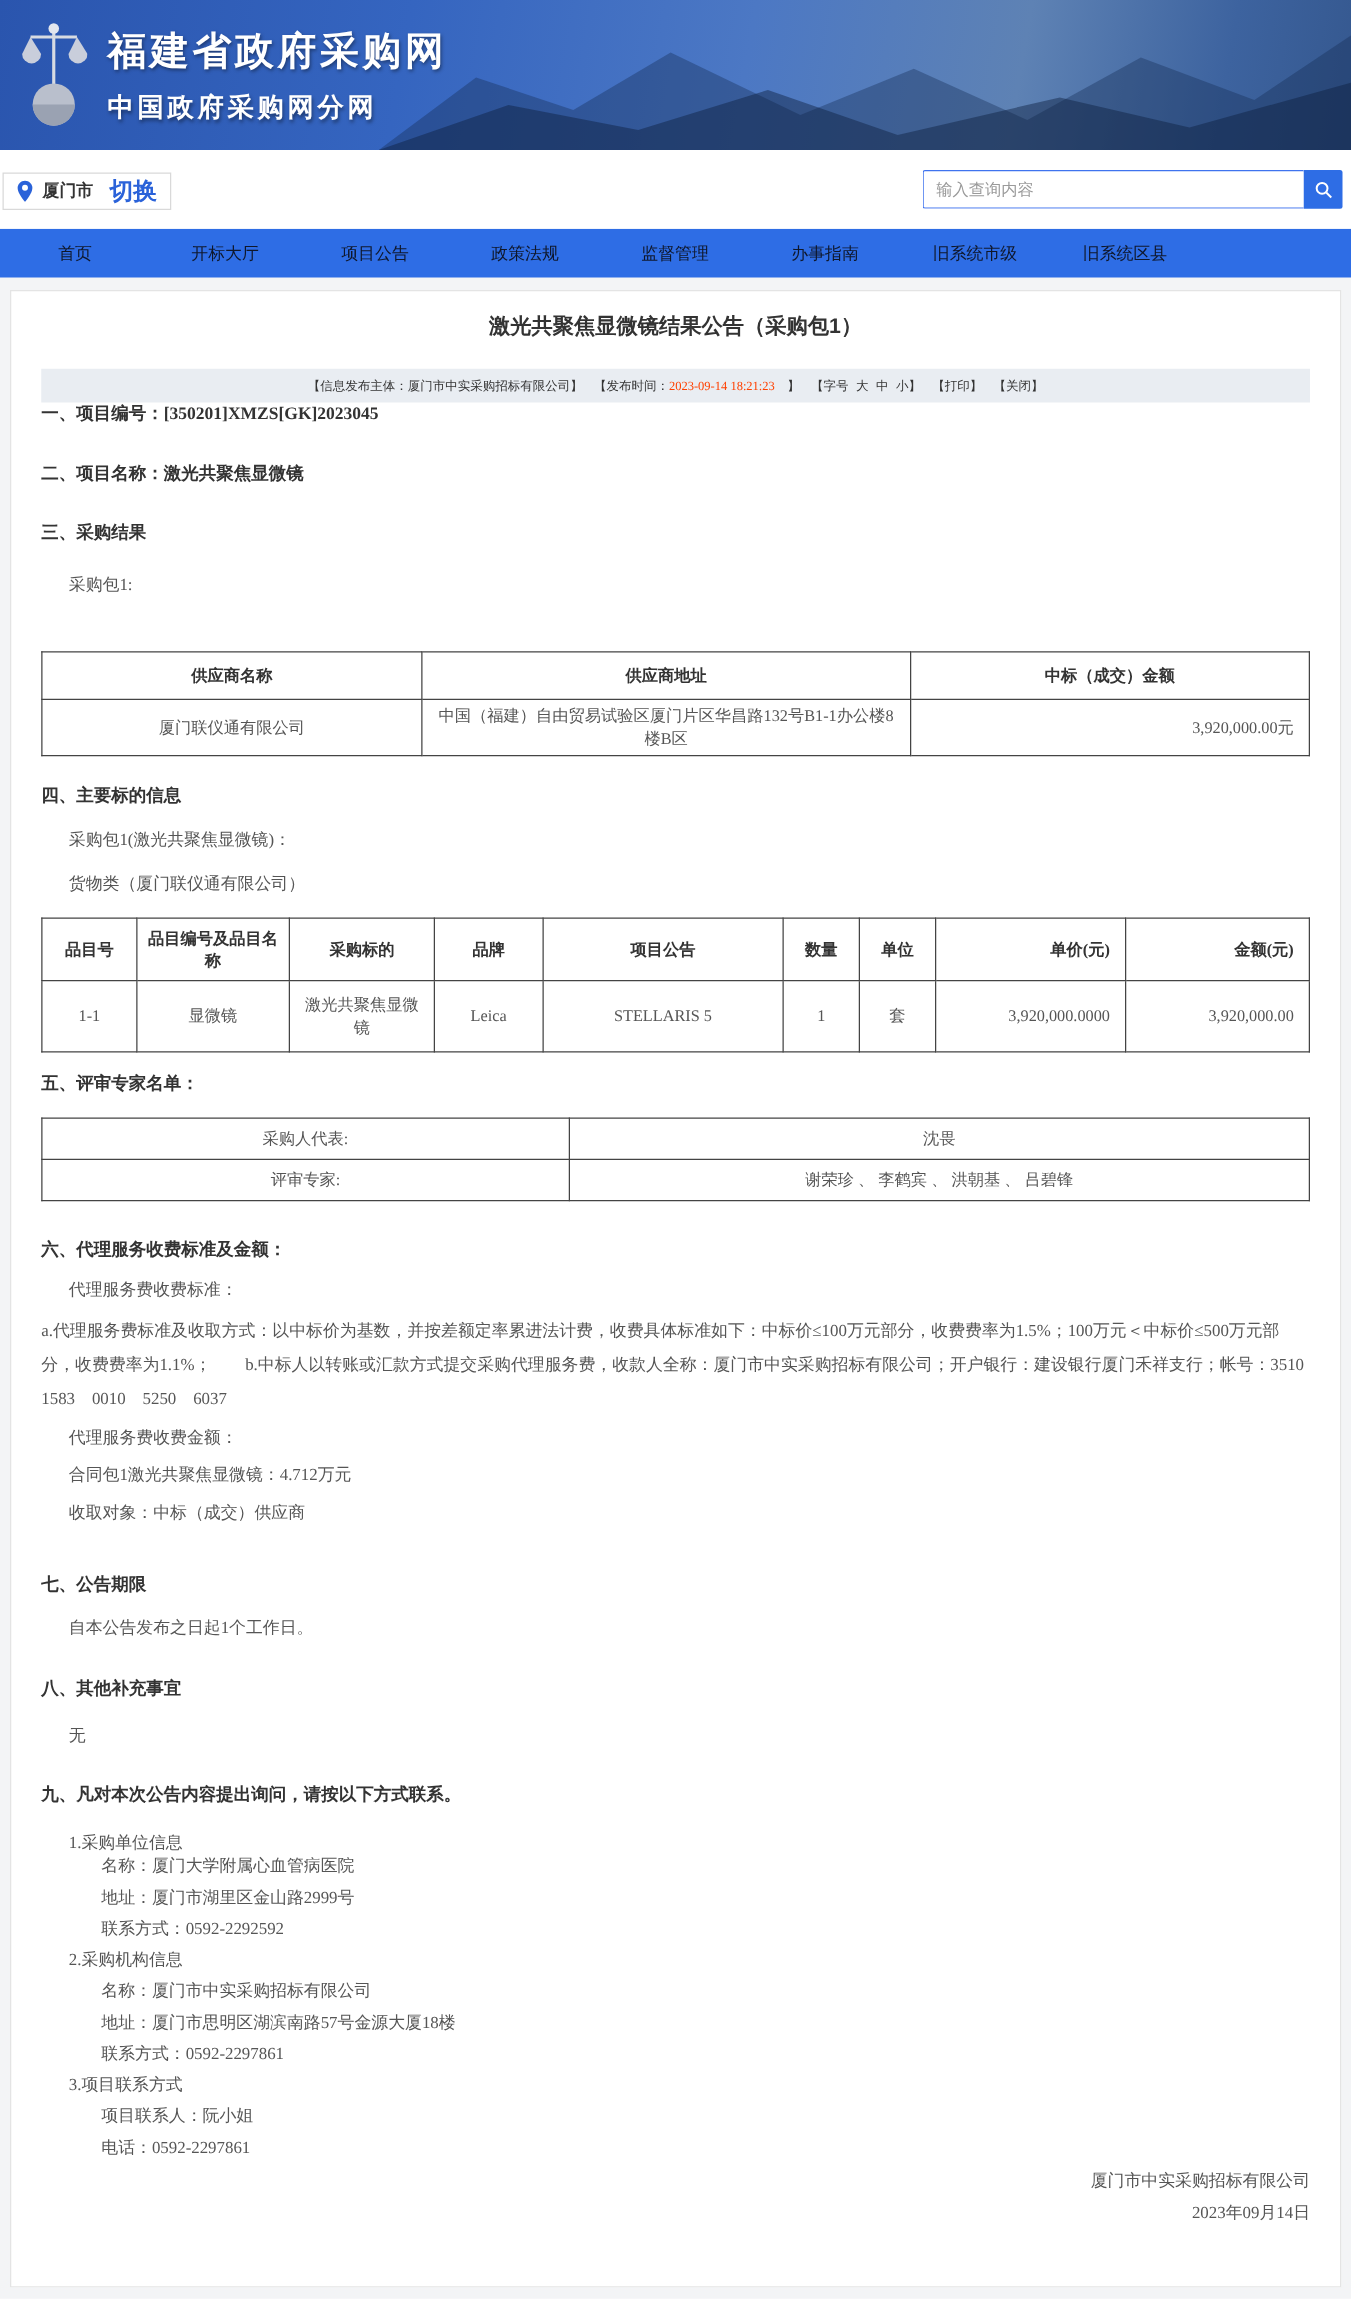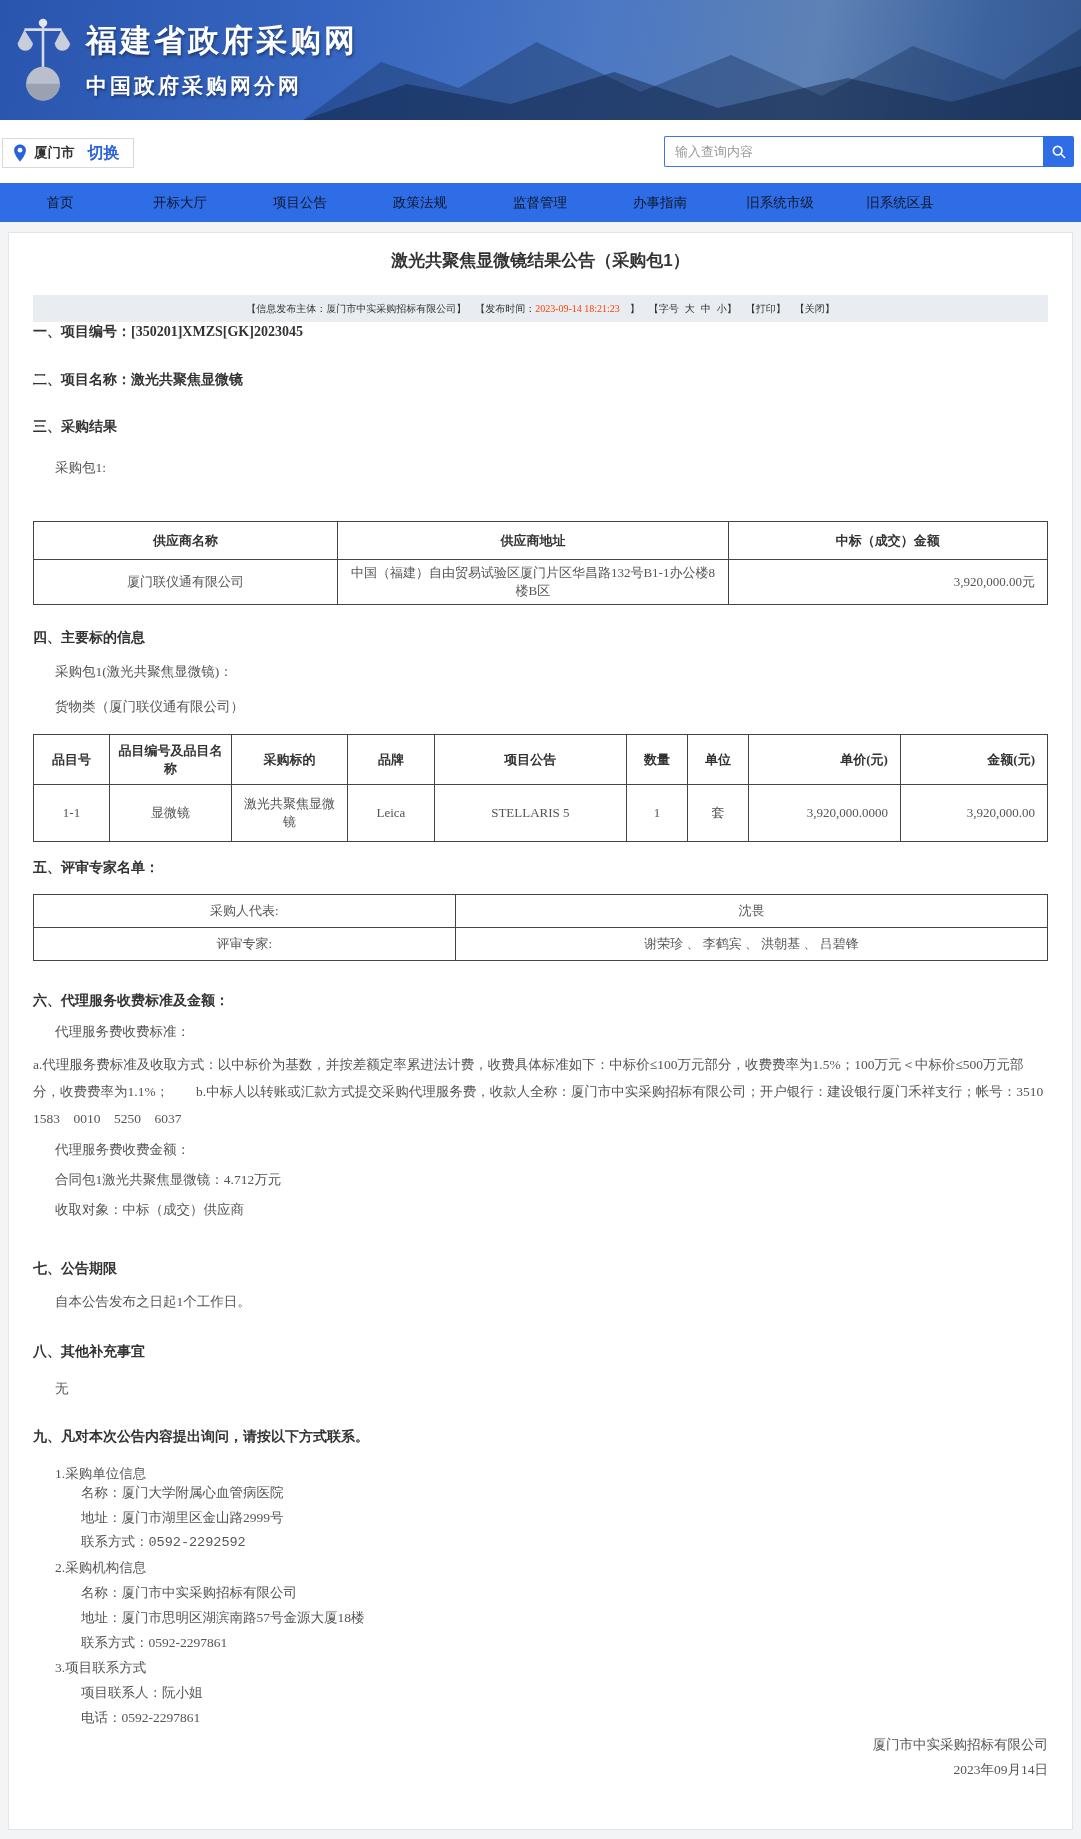--- a/index.html
+++ b/index.html
@@ -27,24 +27,24 @@
     text-shadow:1px 2px 3px rgba(0,0,0,.4);
   }
   
   .toolbar { height:63px; background:#fff; position:relative; }
   .location-box {
     position:absolute; left:2px; top:18px; height:30px; min-width:132px;
     border:1px solid #d9d9d9; display:flex; align-items:center; padding:0 10px; gap:7px;
     background:#fff; cursor:pointer;
   }
   .city-label { font-size:13.5px; font-weight:bold; color:#333; }
-  .switch-link { font-size:16px; font-weight:bold; color:#2a62d9; text-decoration:none; margin-left:6px; }
+  .switch-link { font-size:19px; font-weight:bold; color:#2a62d9; text-decoration:none; margin-left:6px; }
   .search-area { position:absolute; right:7px; top:16px; display:flex; }
   .search-input {
-    width:379px; height:31px; border:1px solid #3f73ee; border-right:none; outline:none;
+    width:305px; height:31px; border:1px solid #3f73ee; border-right:none; outline:none;
     font-size:13px; padding:0 10px; color:#333; border-radius:2px 0 0 2px;
   }
   .search-input::placeholder { color:#9a9a9a; }
   .search-btn {
     width:31px; height:31px; background:#2e6de5; border:none; cursor:pointer;
     display:flex; align-items:center; justify-content:center; border-radius:0 2px 2px 0;
   }
   
   .nav { height:39px; background:#2e6de5; display:flex; align-items:stretch; }
   .nav-item {
@@ -261,21 +261,21 @@
 
   <div class="sec-heading" style="margin-top:31px;">八、其他补充事宜</div>
   <div class="body-text indent1" style="margin-top:18px;">无</div>
 
   <div class="sec-heading" style="margin-top:29px;">九、凡对本次公告内容提出询问，请按以下方式联系。</div>
 
   <div>
     <div class="body-text indent1" style="margin-top:18px;">1.采购单位信息</div>
     <div class="body-text indent2" style="margin-top:0;">名称：厦门大学附属心血管病医院</div>
     <div class="body-text indent2" style="margin-top:6px;">地址：厦门市湖里区金山路2999号</div>
-    <div class="body-text indent2" style="margin-top:6px;font-family:Liberation Mono, monospace;">联系方式：0592-2292592</div>
+    <div class="body-text indent2" style="margin-top:6px;">联系方式：0592-2292592</div>
   </div>
   <div>
     <div class="body-text indent1" style="margin-top:6px;">2.采购机构信息</div>
     <div class="body-text indent2" style="margin-top:6px;">名称：厦门市中实采购招标有限公司</div>
     <div class="body-text indent2" style="margin-top:6px;">地址：厦门市思明区湖滨南路57号金源大厦18楼</div>
     <div class="body-text indent2" style="margin-top:6px;">联系方式：0592-2297861</div>
   </div>
   <div>
     <div class="body-text indent1" style="margin-top:6px;">3.项目联系方式</div>
     <div class="body-text indent2" style="margin-top:6px;">项目联系人：阮小姐</div>

